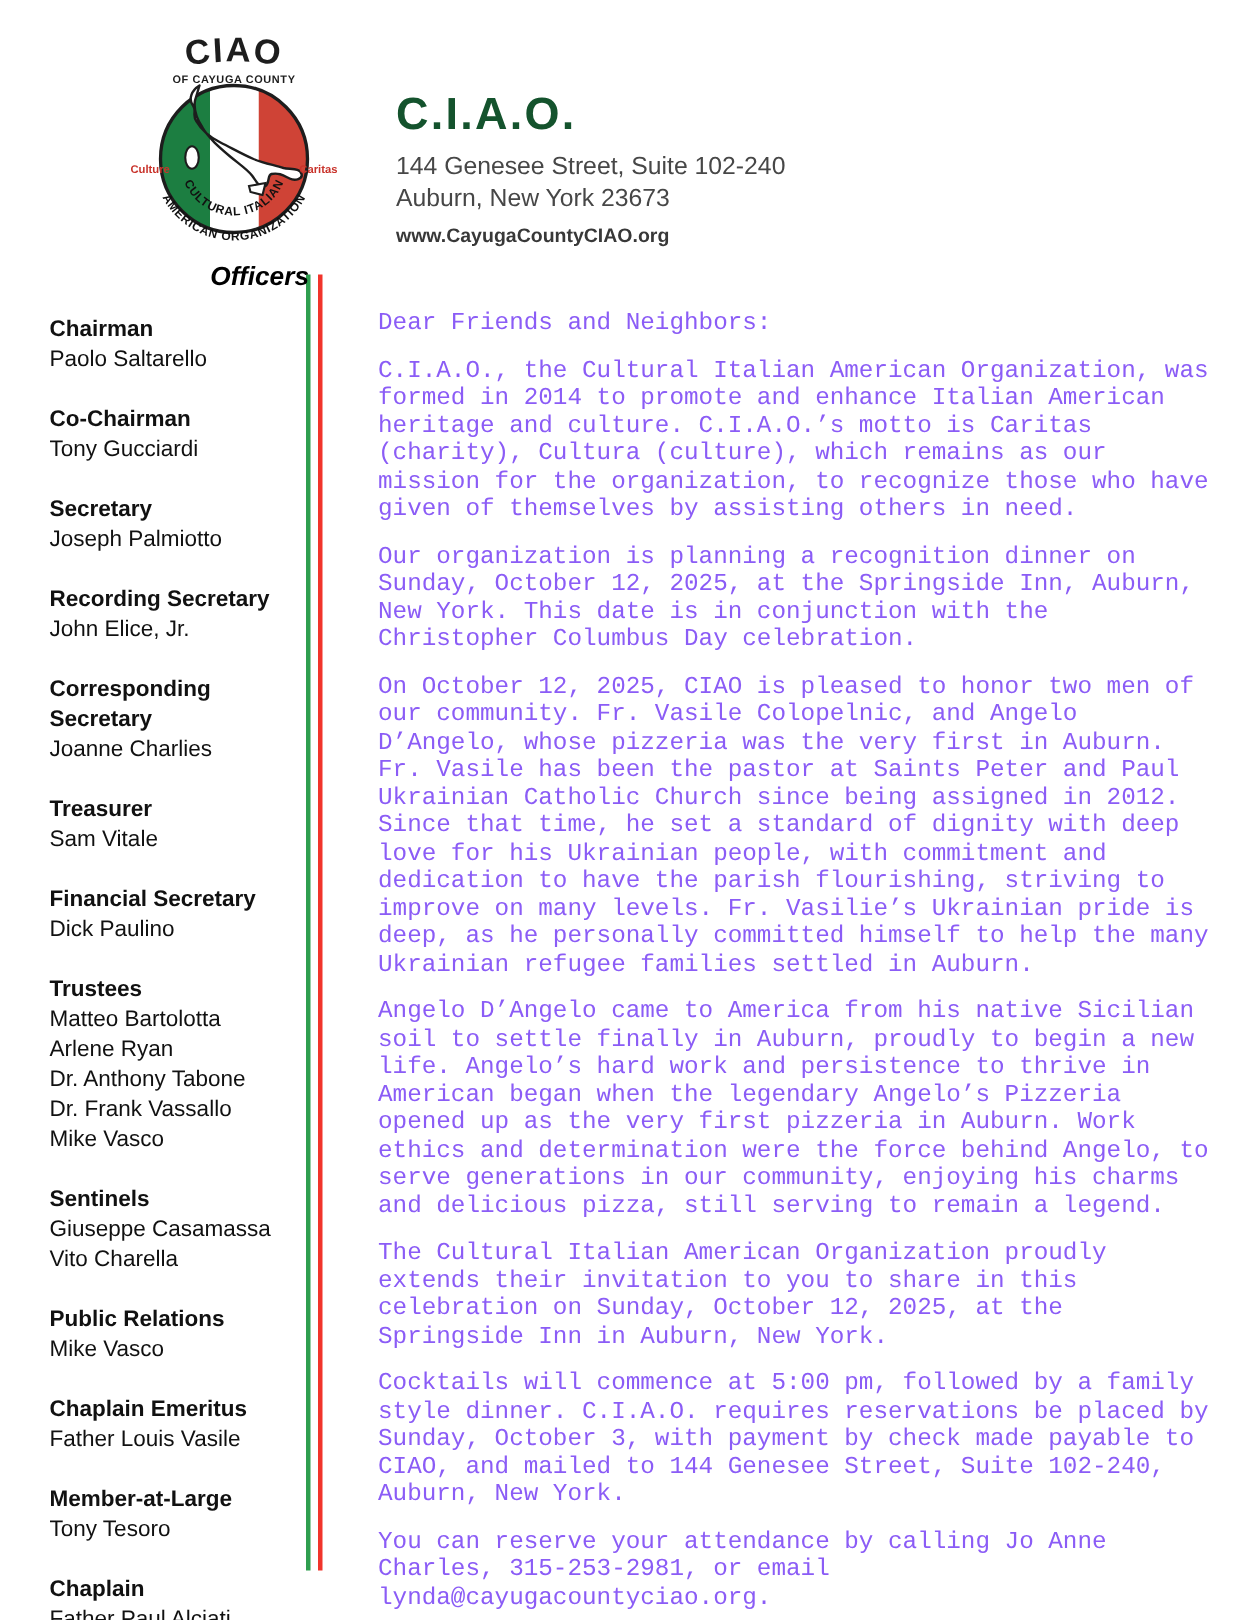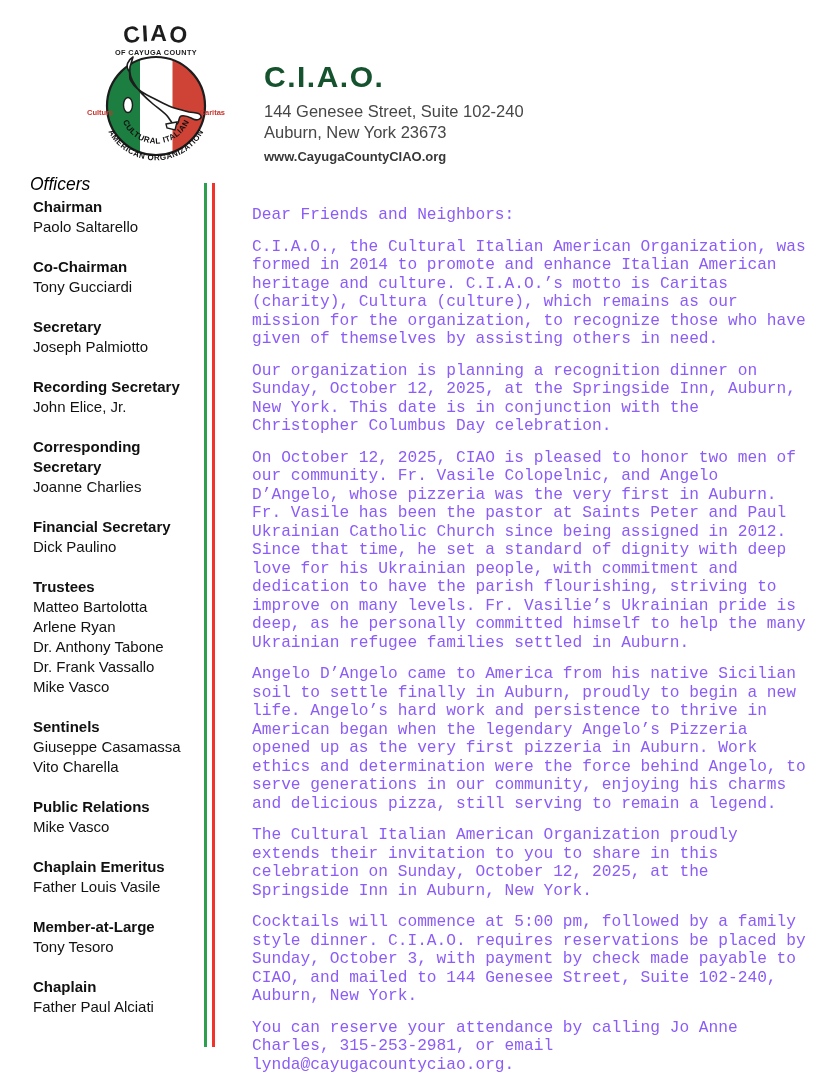--- a/index.html
+++ b/index.html
@@ -16,22 +16,22 @@
   }
   .masthead-line{font-size:16.5px;line-height:20.5px;color:#474747;}
   .masthead-site{font-size:13px;font-weight:bold;color:#383838;margin-top:7px;}
   
   .stripe{position:absolute;top:183px;height:864px;width:2.5px;}
   .stripe-green{left:204px;}
   .stripe-red{left:212px;}
   
   .officers{position:absolute;left:30px;top:174px;width:176px;color:#111;}
   .officers-title{
-    font-size:17.5px;font-weight:normal;font-style:italic;text-align:left;
-    margin:0 0 2px 0;color:#000;
+    font-size:17.5px;font-weight:bold;font-style:italic;text-align:right;
+    margin:0 0 15px 0;color:#000;
   }
   .officer-block{margin-bottom:20px;padding-left:3px;}
   .officer-role{font-weight:bold;font-size:15px;line-height:20px;}
   .officer-name{font-size:15px;line-height:20px;}
   
   .letter{
     position:absolute;left:240px;top:206px;width:557px;
     font-family:Liberation Mono, monospace;font-size:16.2px;line-height:18.5px;color:#8b5cf6;margin-left:12px;
   }
   .letter-para{margin:0 0 13px 0;}
@@ -113,20 +113,24 @@
         </div>
         <div class="officer-block">
           <div class="officer-role">Recording Secretary</div>
           <div class="officer-name">John Elice, Jr.</div>
         </div>
         <div class="officer-block">
           <div class="officer-role">Corresponding Secretary</div>
           <div class="officer-name">Joanne Charlies</div>
         </div>
         <div class="officer-block">
+          <div class="officer-role">Treasurer</div>
+          <div class="officer-name">Sam Vitale</div>
+        </div>
+        <div class="officer-block">
           <div class="officer-role">Financial Secretary</div>
           <div class="officer-name">Dick Paulino</div>
         </div>
         <div class="officer-block">
           <div class="officer-role">Trustees</div>
           <div class="officer-name">Matteo Bartolotta</div>
           <div class="officer-name">Arlene Ryan</div>
           <div class="officer-name">Dr. Anthony Tabone</div>
           <div class="officer-name">Dr. Frank Vassallo</div>
           <div class="officer-name">Mike Vasco</div>

